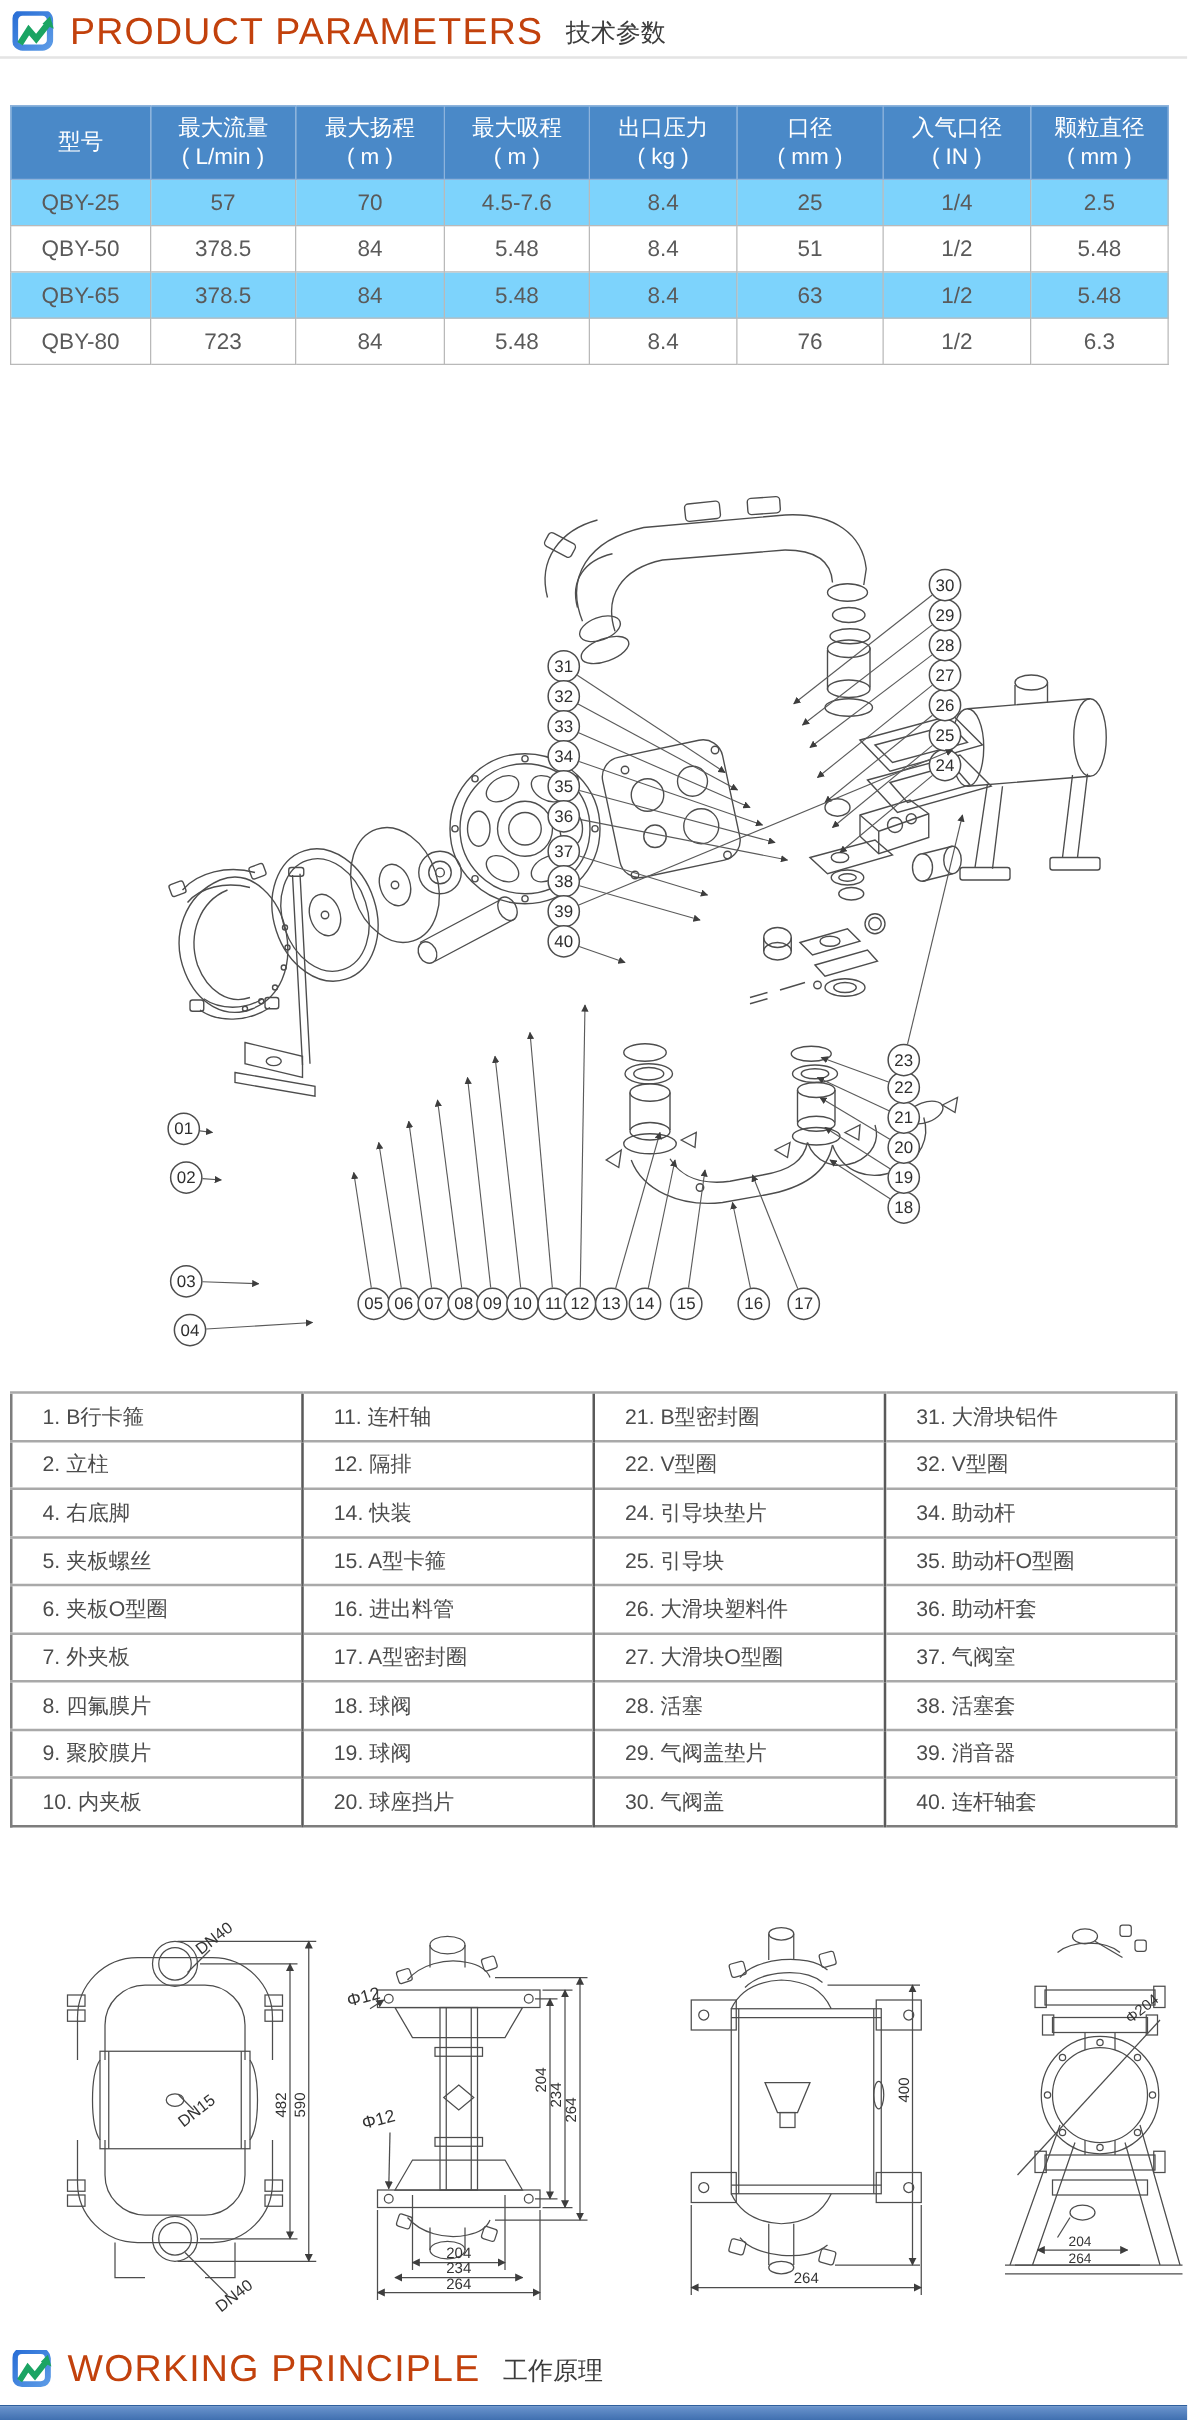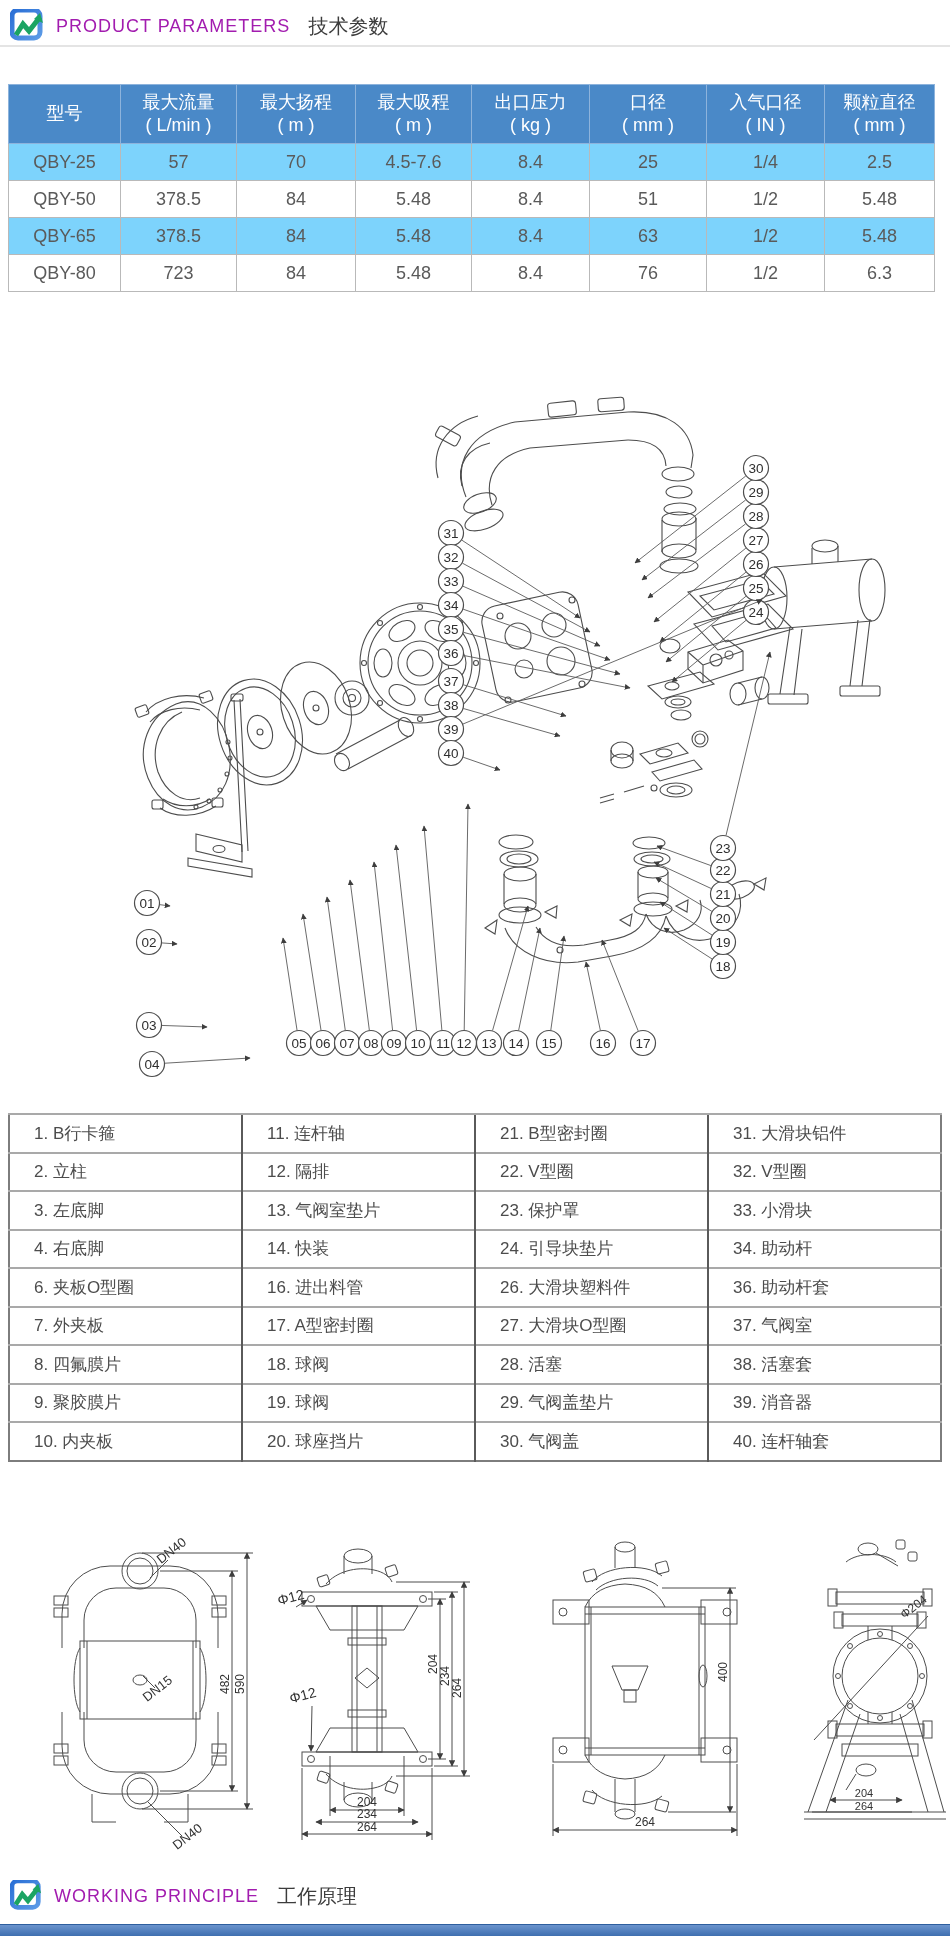--- a/index.html
+++ b/index.html
@@ -1,20 +1,20 @@
 <!DOCTYPE html>
 <html><head>
 <meta charset="utf-8">
 <style>
   html,body{margin:0;padding:0;background:#fff;}
   .page{position:relative;width:950px;height:1936px;background:#ffffff;overflow:hidden;
         font-family:"Liberation Sans","DejaVu Sans",sans-serif;}
   
   .sec-head{position:absolute;left:10px;display:flex;align-items:center;gap:10px;height:40px;}
-  .sec-head .t-en{font-size:18px;color:#a21caf;letter-spacing:1px;}
+  .sec-head .t-en{font-size:30px;color:#c2410c;letter-spacing:1px;}
   .sec-head .t-zh{font-size:20px;color:#3c3c3c;margin-left:8px;}
   .head-rule{position:absolute;left:0;top:45px;width:950px;height:2px;background:#e4e4e4;}
   
   #spec-table{position:absolute;left:8px;top:84px;width:927px;border-collapse:collapse;table-layout:fixed;}
   #spec-table th{background:#4a89c8;color:#fff;font-weight:400;font-size:18px;height:58px;
                  border:1px solid #8db3dc;line-height:1.3;padding:0;text-align:center;}
   #spec-table td{font-size:18px;color:#5a5a5a;text-align:center;height:36px;
                  border:1px solid #b9b9b9;background:#fff;padding:0;}
   #spec-table tr.alt td{background:#7dd3fc;}
   
@@ -499,30 +499,30 @@
           <td class="sep">21. B型密封圈</td>
           <td class="sep">31. 大滑块铝件</td>
         </tr>
         <tr>
           <td>2. 立柱</td>
           <td class="sep">12. 隔排</td>
           <td class="sep">22. V型圈</td>
           <td class="sep">32. V型圈</td>
         </tr>
         <tr>
-          <td>3. 左底脚</td>
-          <td class="sep">13. 气阀室垫片</td>
-          <td class="sep">23. 保护罩</td>
-          <td class="sep">33. 小滑块</td>
-        </tr>
-        <tr>
           <td>4. 右底脚</td>
           <td class="sep">14. 快装</td>
           <td class="sep">24. 引导块垫片</td>
           <td class="sep">34. 助动杆</td>
+        </tr>
+        <tr>
+          <td>5. 夹板螺丝</td>
+          <td class="sep">15. A型卡箍</td>
+          <td class="sep">25. 引导块</td>
+          <td class="sep">35. 助动杆O型圈</td>
         </tr>
         <tr>
           <td>6. 夹板O型圈</td>
           <td class="sep">16. 进出料管</td>
           <td class="sep">26. 大滑块塑料件</td>
           <td class="sep">36. 助动杆套</td>
         </tr>
         <tr>
           <td>7. 外夹板</td>
           <td class="sep">17. A型密封圈</td>

